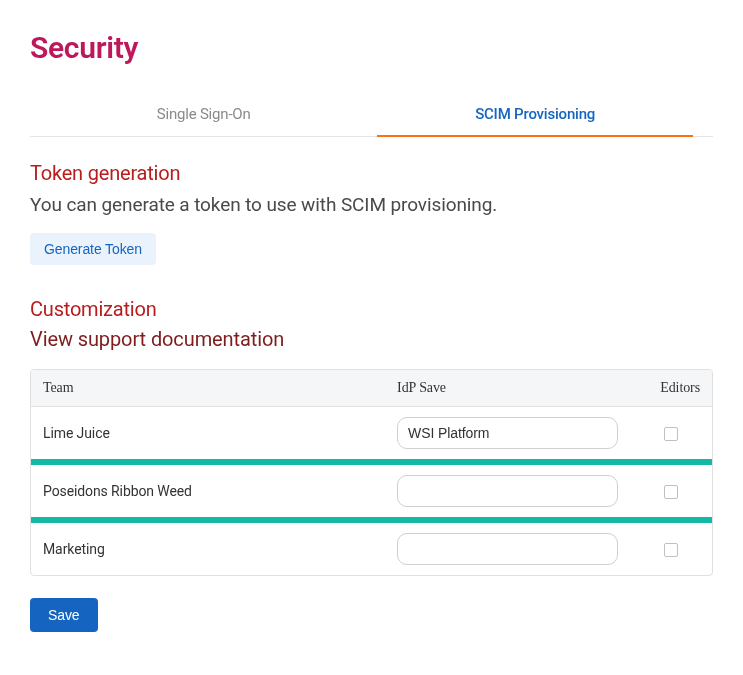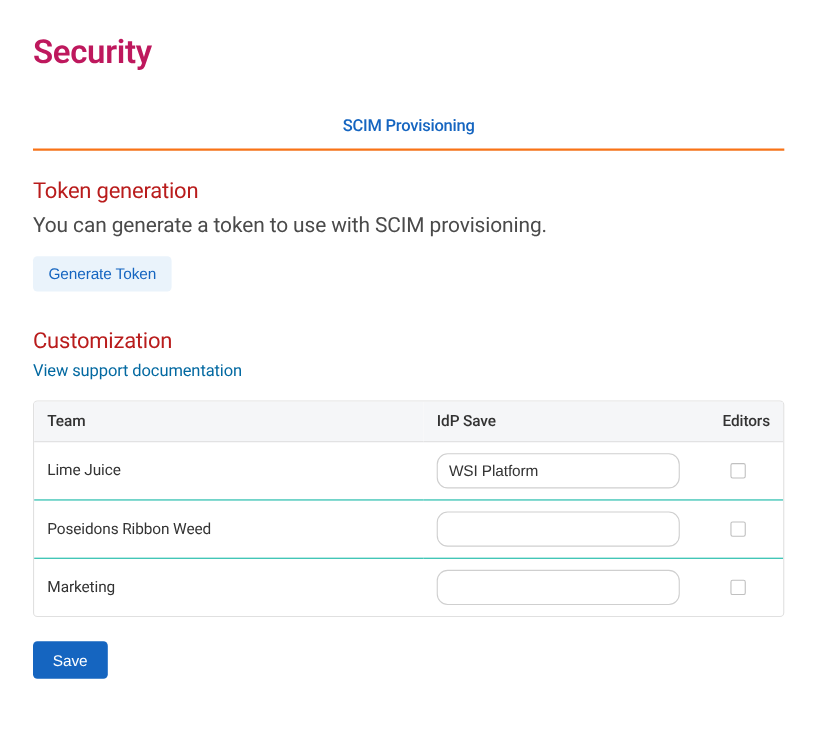--- a/index.html
+++ b/index.html
@@ -76,22 +76,22 @@
     color: #fff;
     border: none;
     padding: 9px 18px;
     font-size: 14px;
     border-radius: 4px;
     cursor: pointer;
     letter-spacing: -0.1px;
   }
   .section { margin-bottom: 32px; }
   .link {
-    color: #0369a1;
-    font-size: 15px;
+    color: #7f1d1d;
+    font-size: 20px;
     text-decoration: none;
     cursor: pointer;
     display: inline-block;
     margin-bottom: 18px;
     letter-spacing: -0.1px;
   }
   .table {
     width: 100%;
     border: 1px solid #e0e0e0;
     border-radius: 4px;
@@ -102,25 +102,26 @@
   }
   .table thead th {
     background: #f5f6f8;
     font-size: 14px;
     font-weight: 500;
     color: #333;
     text-align: left;
     padding: 10px 12px;
     border-bottom: 1px solid #e0e0e0;
     letter-spacing: -0.1px;
+    font-family: Liberation Serif, serif;
   }
   .table thead th:last-child { text-align: right; }
   .table tbody td {
     padding: 10px 12px;
-    border-bottom: 1px solid #14b8a6;
+    border-bottom: 6px solid #14b8a6;
     font-size: 14px;
     color: #333;
     vertical-align: middle;
     letter-spacing: -0.1px;
   }
   .table tbody tr:last-child td { border-bottom: none; }
   .table input[type="text"] {
     width: 100%;
     padding: 7px 10px;
     border: 1px solid #cfcfcf;
@@ -146,20 +147,21 @@
   input[type="checkbox"]:checked {
     background: #1565c0;
   }
 </style>
 </head>
 <body>
 
 <h1 class="page-title">Security</h1>
 
 <div class="tabs">
+  <div class="tab">Single Sign-On</div>
   <div class="tab active">SCIM Provisioning</div>
 </div>
 
 <div class="section">
   <h2 class="section-title">Token generation</h2>
   <p class="section-desc">You can generate a token to use with SCIM provisioning.</p>
   <button class="btn-light">Generate Token</button>
 </div>
 
 <div class="section" style="margin-bottom:0">

